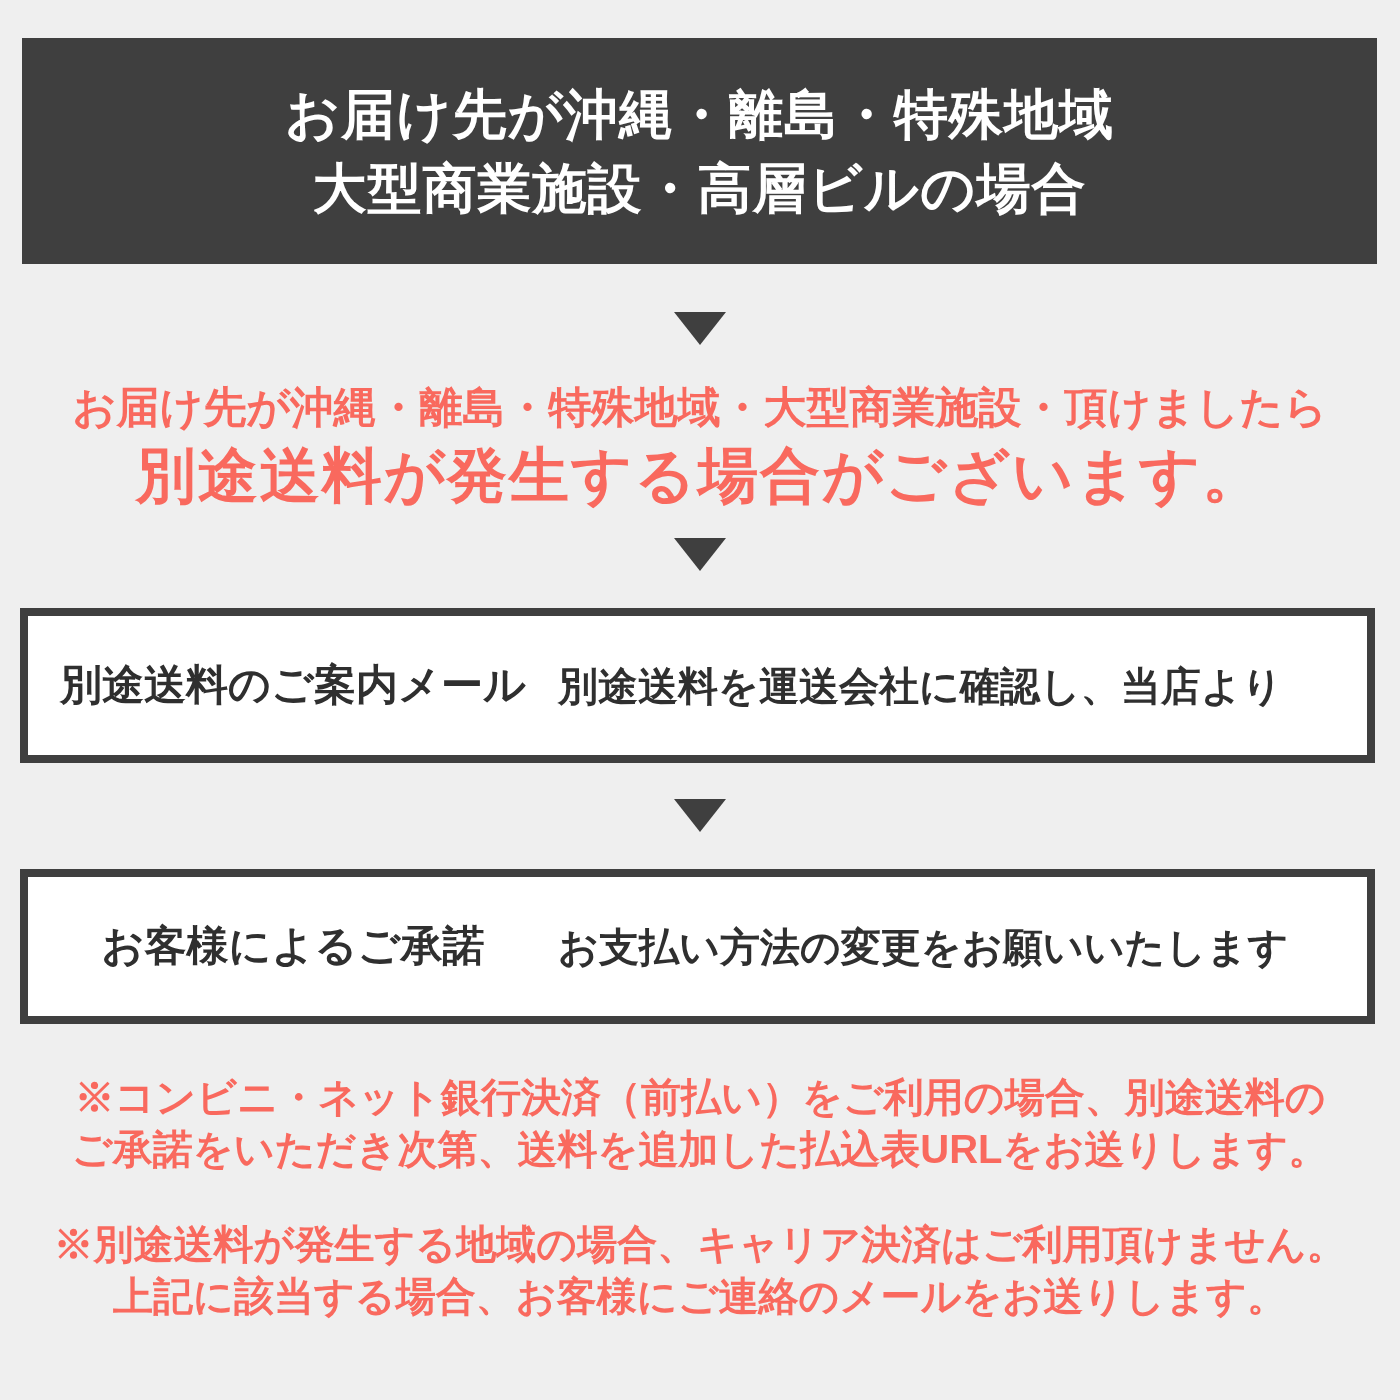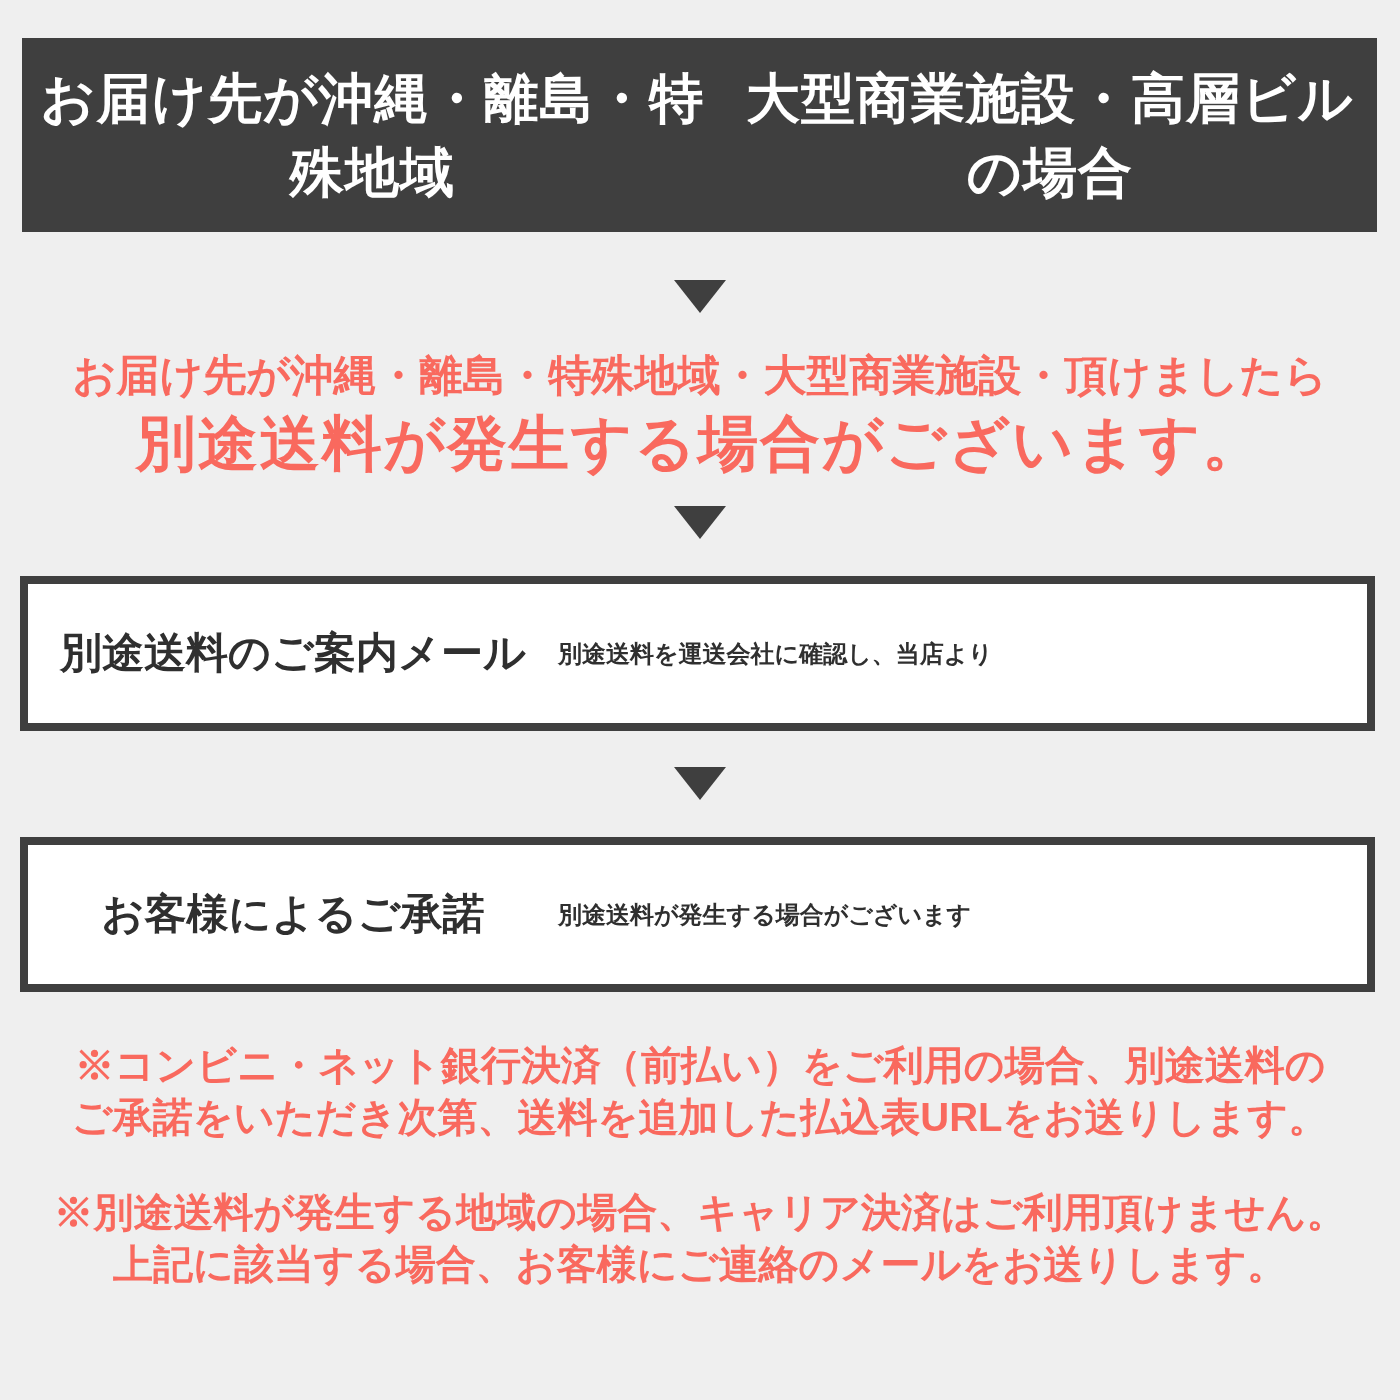--- a/index.html
+++ b/index.html
@@ -18,25 +18,25 @@
     overflow: hidden;
   }
   .page {
     position: relative;
     width: 1400px;
     height: 1400px;
     background: var(--bg);
   }
   .header-banner {
     margin: 38px 23px 0 22px;
-    height: 194px;
+    height: 226px;
     background: var(--dark);
     color: #ffffff;
     display: flex;
-    flex-direction: row;
+    flex-direction: column;
     justify-content: center;
     align-items: center;
     text-align: center;
     font-size: 54px;
     line-height: 74px;
     letter-spacing: 1px;
   }
   .arrow-down {
     width: 0;
     height: 0;
@@ -76,21 +76,21 @@
   }
   .step-title {
     flex: 0 0 530px;
     text-align: center;
     font-size: 42px;
     line-height: 1.2;
     padding: 0 10px;
   }
   .step-desc {
     flex: 1;
-    font-size: 24px;
+    font-size: 40px;
     line-height: 52px;
     padding: 24px 28px 24px 0;
   }
   .notes {
     margin-top: 47px;
     text-align: center;
     color: var(--red);
     font-size: 40px;
     line-height: 52px;
   }
@@ -120,21 +120,21 @@
     <div class="step-desc">
       <div>別途送料を運送会社に確認し、当店より</div>
     </div>
   </div>
 
   <div class="arrow-down arrow-3"></div>
 
   <div class="step-box">
     <div class="step-title">お客様によるご承諾</div>
     <div class="step-desc">
-      <div>別途送料が発生する場合がございます</div>
+      <div>お支払い方法の変更をお願いいたします</div>
     </div>
   </div>
 
   <div class="notes">
     <div class="note">
       <div>※コンビニ・ネット銀行決済（前払い）をご利用の場合、別途送料の</div>
       <div>ご承諾をいただき次第、送料を追加した払込表URLをお送りします。</div>
     </div>
     <div class="note">
       <div>※別途送料が発生する地域の場合、キャリア決済はご利用頂けません。</div>

